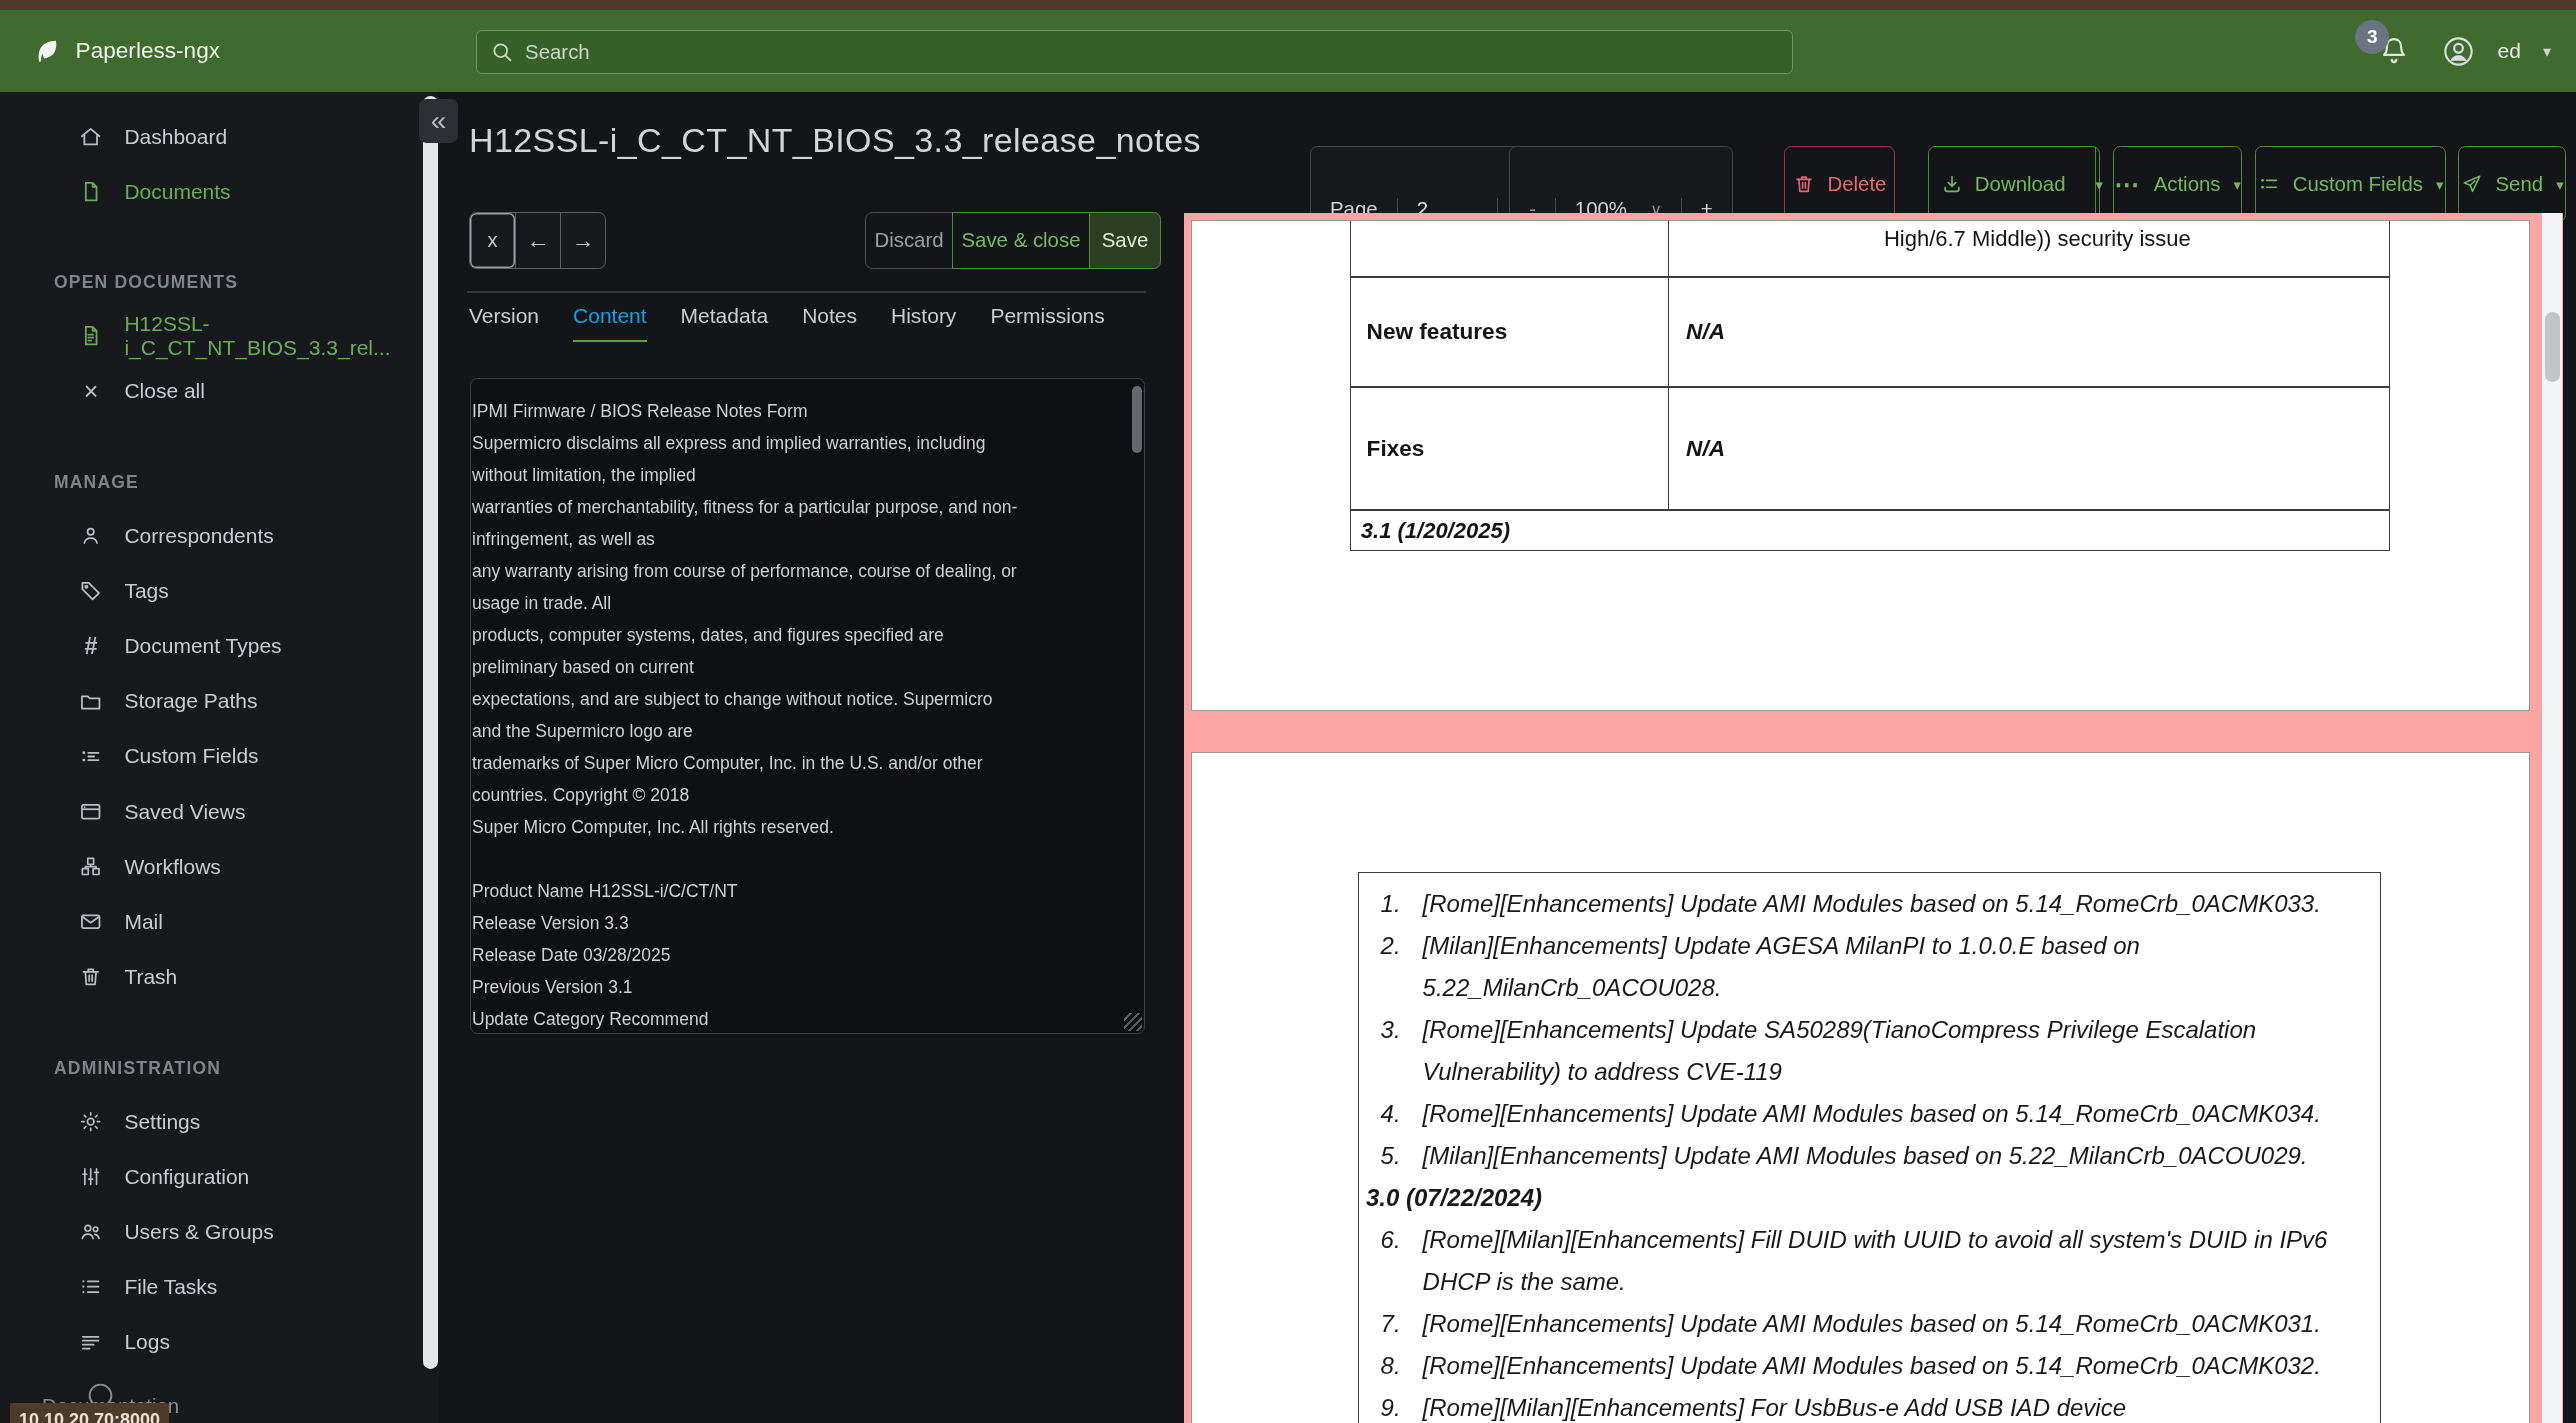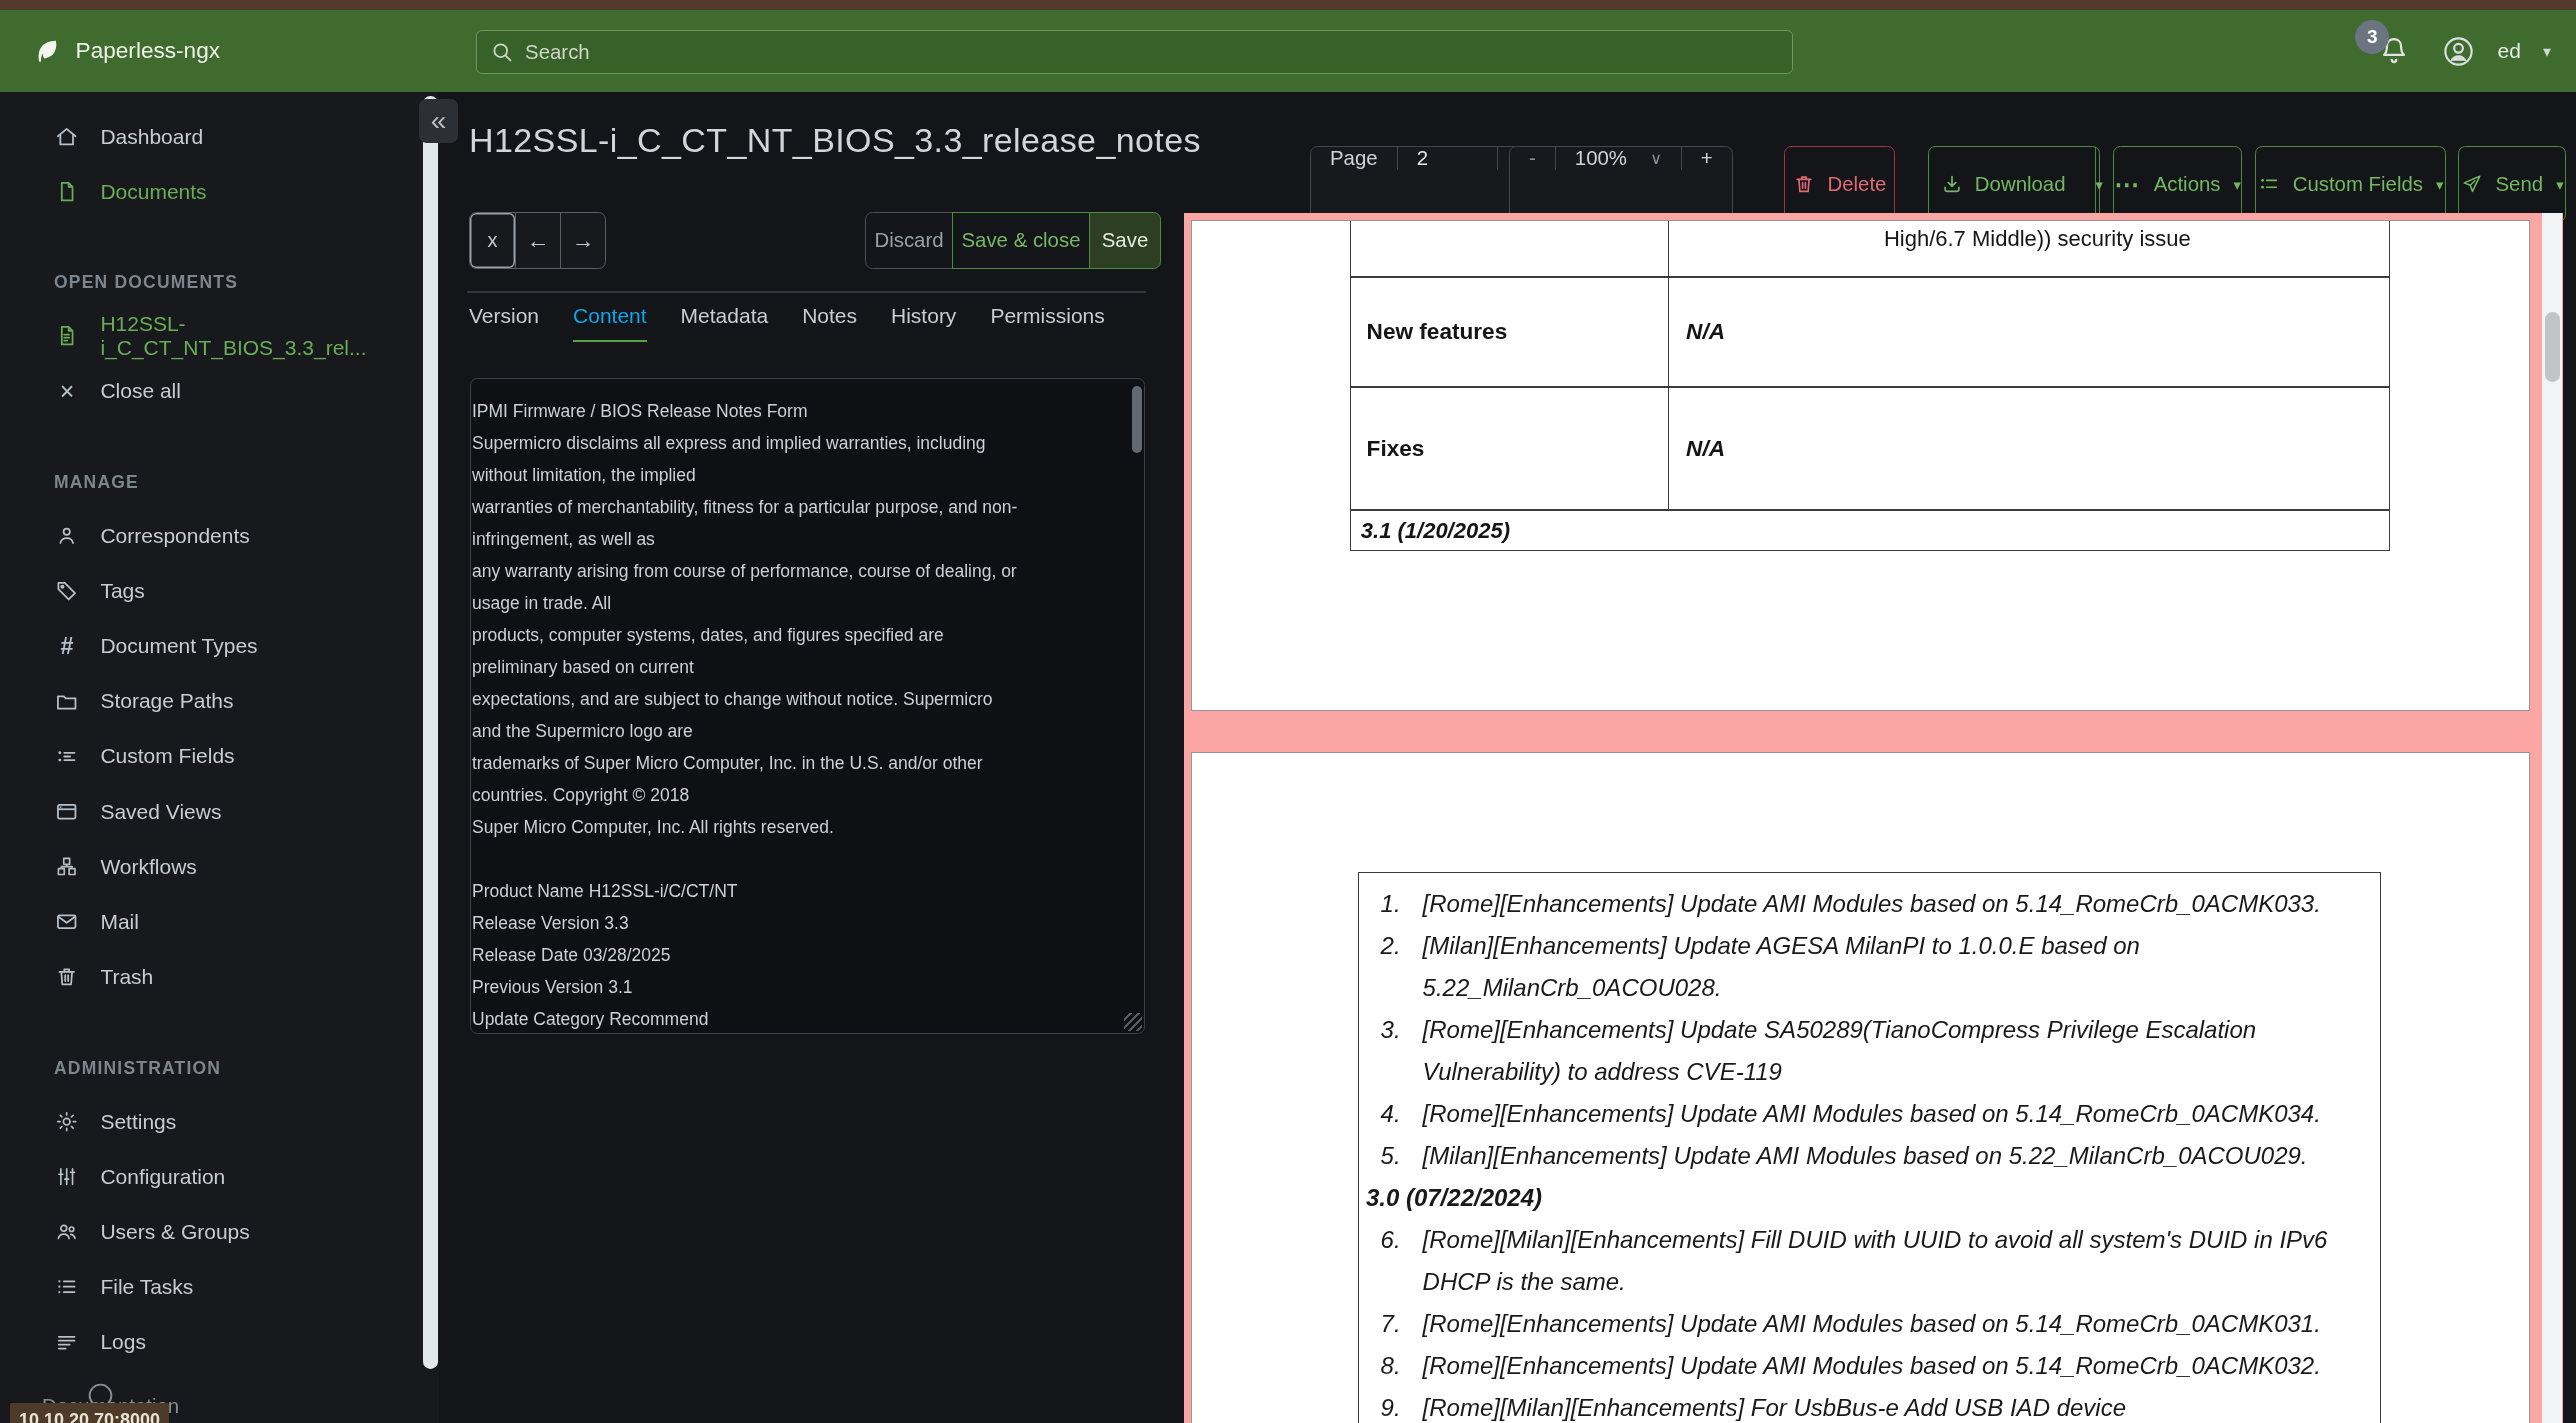--- a/index.html
+++ b/index.html
@@ -15,37 +15,37 @@
   .searchbox input{background:transparent;border:none;outline:none;color:#dde5d8;font-size:20.4px;width:100%}
   .searchbox input::placeholder{color:#cdd8c6}
   .nav-right{margin-left:auto;margin-right:25px;display:flex;align-items:center;gap:22px;color:#dce1de}
   .bell-wrap{position:relative;margin-right:7.3px}
   .badge{position:absolute;top:-14.6px;left:-22px;width:34px;height:34px;border-radius:50%;background:#6b7480;color:#fff;font-size:19px;display:flex;align-items:center;justify-content:center;font-weight:bold}
   .username{font-size:21px;color:#e8ecea}
   .nav-caret{font-size:16px;color:#cfd6d1}
 
   
   .sidebar{position:absolute;top:92px;left:0;width:439px;height:1332px;background:#17191c;padding-top:22px;overflow:hidden}
-  .sd-item{display:flex;align-items:center;gap:20.4px;height:45px;padding-left:54px;color:#c7cdd3;font-size:21px;margin-bottom:10.2px;cursor:pointer}
+  .sd-item{display:flex;align-items:center;gap:20.4px;height:45px;padding-left:78px;color:#c7cdd3;font-size:21px;margin-bottom:10.2px;cursor:pointer}
   .sd-item .ic{width:26px;display:flex;justify-content:center;color:#b9c0c7;flex:none}
   .sd-item.active,.sd-item.active .ic{color:#69ad57}
   .sd-head{padding-left:54px;margin:58px 0 20.4px;font-size:17.5px;letter-spacing:1.2px;color:#7e868d;font-weight:bold}
   .hashglyph{font-size:23.4px;font-weight:bold}
   .sd-scroll{position:absolute;left:423px;top:96px;width:14.6px;height:1273px;background:#e4e7ea;border-radius:7.3px}
   .collapse-btn{position:absolute;left:419px;top:99px;width:39px;height:44px;background:#2c3035;border-radius:7.3px;color:#b6bdc4;font-size:28px;z-index:5;display:flex;align-items:center;justify-content:center;cursor:pointer}
 
   
   .foot-ic{position:absolute;left:86px;top:1381px;color:#858d94;z-index:1}
   .foot-label{position:absolute;left:42px;top:1395px;font-size:20.4px;color:#868e96;z-index:1}
   .status-tip{position:absolute;left:10.2px;top:1403px;min-width:146px;height:34px;background:#4e3a28;color:#ece3d7;font-size:18px;font-weight:bold;padding:6.6px 8.8px;z-index:6;border-radius:1.5px;white-space:nowrap}
 
   
   .doc-title{position:absolute;left:469px;top:121px;font-size:34px;color:#d2d6da;font-weight:400;letter-spacing:0.4px}
 
-  .tb-group{position:absolute;top:146px;height:76px;display:flex;align-items:flex-start;background:#17191c;border:1.5px solid #43484e;border-radius:7.3px;color:#cfd4d9;font-size:20.4px;overflow:hidden}
+  .tb-group{position:absolute;top:146px;height:76px;display:flex;align-items:flex-end;background:#17191c;border:1.5px solid #43484e;border-radius:7.3px;color:#cfd4d9;font-size:20.4px;overflow:hidden}
   .tb-cell{display:flex;align-items:center;justify-content:center;padding:0 19px;border-left:1.5px solid #43484e;gap:10.2px}
   .tb-cell:first-child{border-left:none}
   .tb-cell input{width:61px;background:transparent;border:none;outline:none;color:#e3e7ea;font-size:20.4px}
   .muted{color:#8b9299}
   .zoomcaret{font-size:16px;color:#8b9299;margin-left:13px}
 
   .btn{position:absolute;top:146px;height:76px;display:flex;align-items:center;justify-content:center;gap:13px;border-radius:7.3px;font-size:20.4px;background:transparent;cursor:pointer}
   .btn-red{border:1.5px solid #a03540;color:#e06a74}
   .btn-green{border:1.5px solid #4e8a3f;color:#74b761}
   .split{padding:0}

